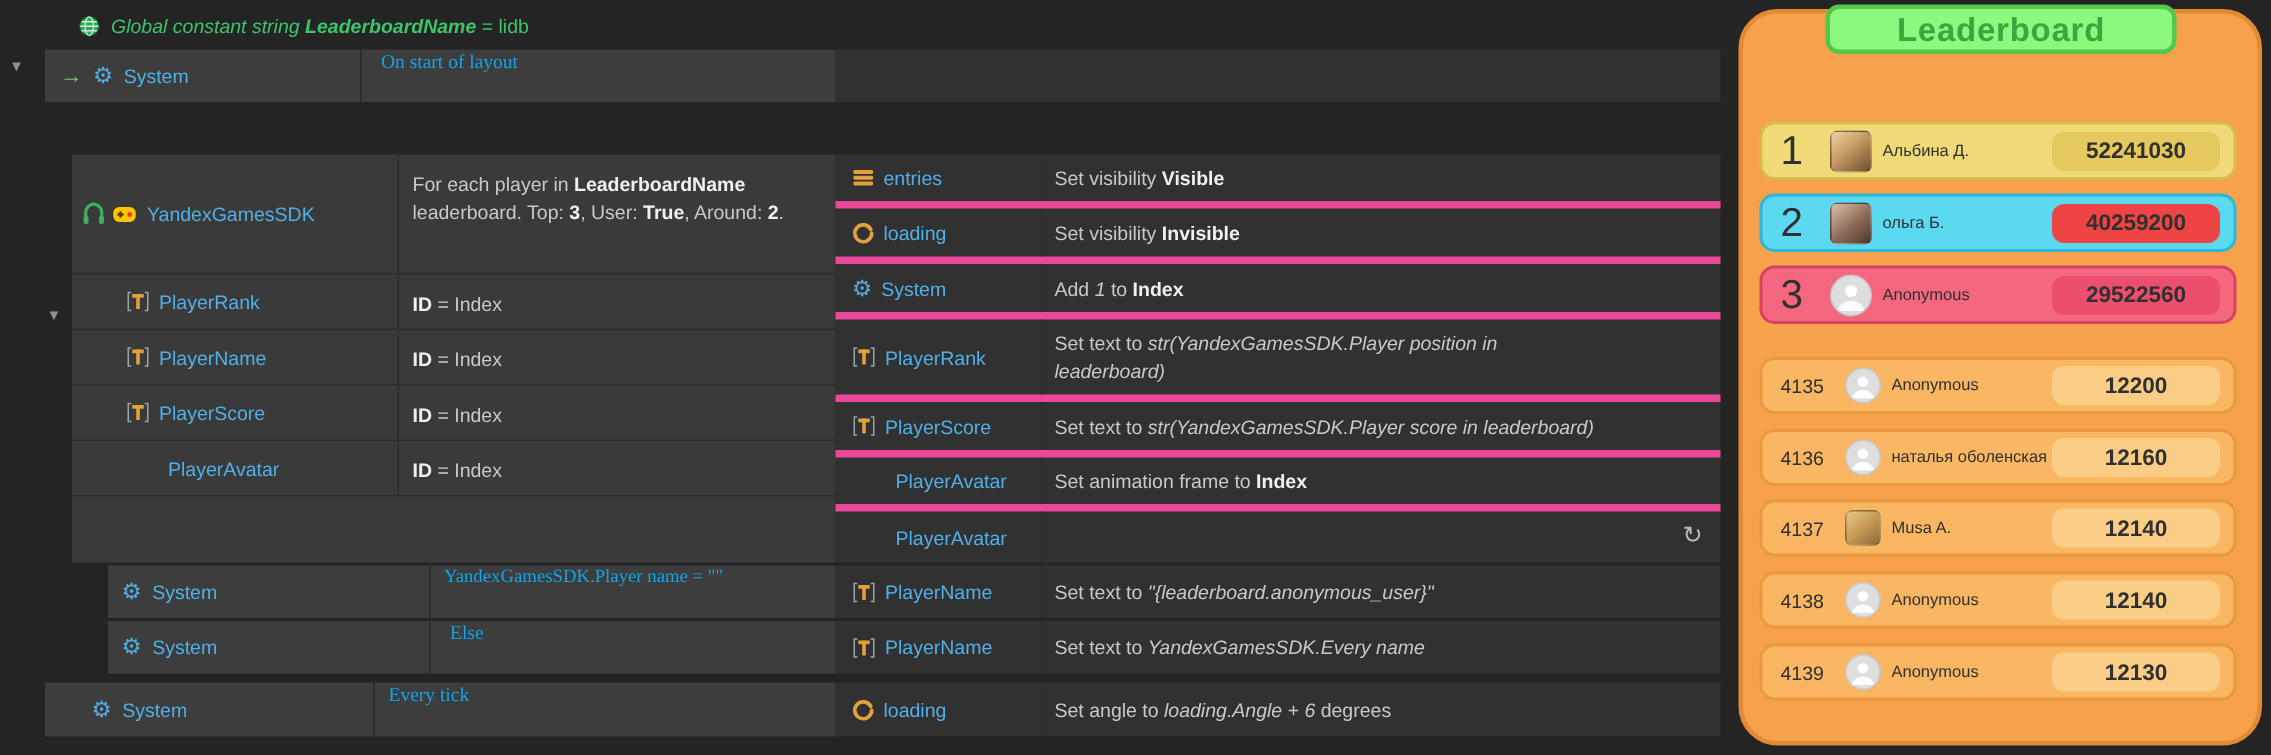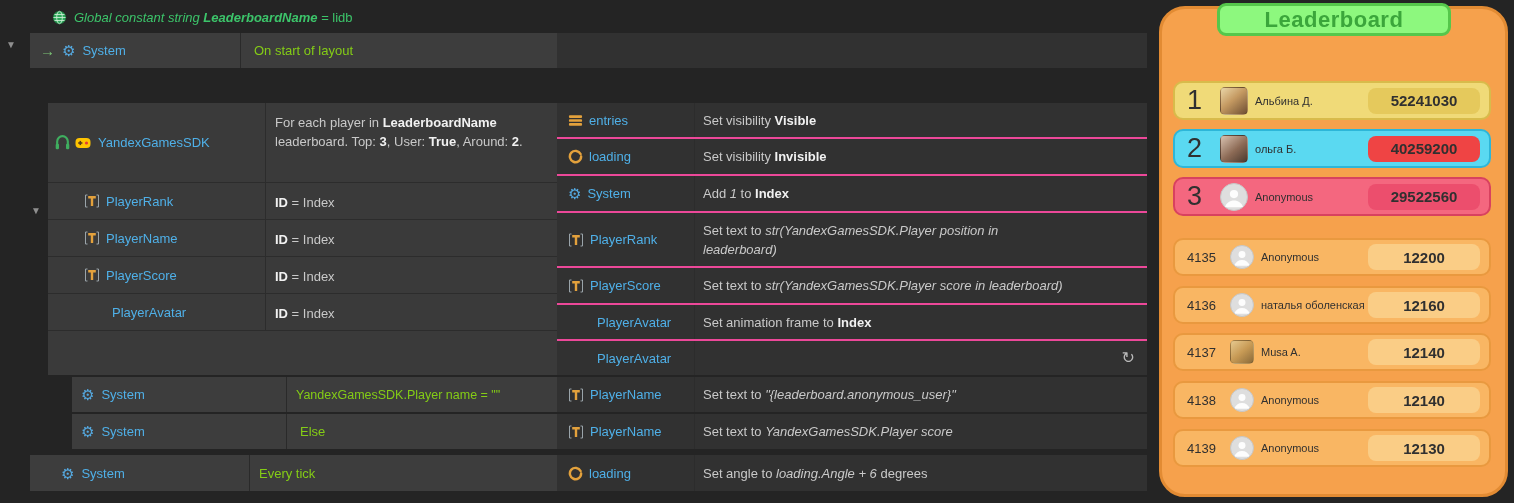--- a/index.html
+++ b/index.html
@@ -13,31 +13,31 @@
   .objname{color:#4FB0E8;white-space:nowrap;}
   
   .varrow{position:absolute;height:24px;display:flex;align-items:center;gap:7px;}
   .tri{position:absolute;color:#8F8F8F;font-size:10px;line-height:1;cursor:pointer;}
   .gearic{color:#55A9E0;font-size:15px;line-height:1;}
   .trigarrow{color:#7CC576;font-weight:bold;font-size:15px;line-height:1;}
   
   .blk{position:absolute;}
   .ccells{position:absolute;left:0;top:0;background:#3D3D3D;display:flex;align-items:stretch;box-sizing:border-box;}
   .objcell{display:flex;align-items:center;gap:7px;padding-left:10px;border-right:1px solid #2A2A2A;box-sizing:border-box;}
-  .condcell{flex:1;display:flex;align-items:center;padding-left:13px;color:#84cc16;overflow:hidden;}
+  .condcell{flex:1;display:flex;padding-left:13px;color:#0ea5e9;overflow:hidden;font-family:Liberation Serif, serif;}
   .condcell.small{font-size:12.5px;padding-left:9px;}
   .actbg{position:absolute;background:#313131;box-sizing:border-box;}
   
   .condcol{position:absolute;background:#3A3A3A;}
   .actcol{position:absolute;background:#313131;}
   .crow{position:absolute;left:0;width:509px;border-bottom:1px solid #2C2C2C;box-sizing:border-box;}
   .scell{position:absolute;left:36px;top:0;bottom:0;display:flex;align-items:center;gap:6px;}
   .vcell{position:absolute;left:217px;right:0;top:0;bottom:0;border-left:1px solid #2C2C2C;
          display:block;padding:10px 8px 0 9px;box-sizing:border-box;line-height:19px;}
-  .arow{position:absolute;left:0;width:590px;display:flex;align-items:stretch;border-bottom:2px solid #ec4899;box-sizing:border-box;}
+  .arow{position:absolute;left:0;width:590px;display:flex;align-items:stretch;border-bottom:5px solid #ec4899;box-sizing:border-box;}
   .arow.nob{border-bottom:none;}
   .anames{flex:0 0 138px;display:flex;align-items:center;gap:6px;padding-left:11px;border-right:1px solid #2C2C2C;box-sizing:border-box;overflow:hidden;}
   .anames.noicon{padding-left:40px;}
   .atext{flex:1;padding-left:8px;align-self:center;line-height:19px;}
   .reload{position:absolute;right:12px;top:50%;transform:translateY(-50%);color:#B9B9B9;font-size:16px;line-height:1;}
   
   .lbpanel{position:absolute;left:1159px;top:6px;width:349px;height:491px;background:#F6A14C;
            border:3px solid #E28B33;border-radius:26px;box-sizing:border-box;}
   .lbtitle{position:absolute;left:1217px;top:3px;width:234px;height:33px;background:#8DF87E;border:3px solid #55C74B;
            border-radius:9px;box-sizing:border-box;display:flex;align-items:center;justify-content:center;
@@ -261,21 +261,21 @@
     <div class="arow actbg nob" style="left:485px;top:0;width:590px;height:35px">
       <div class="anames">
         <svg width="16" height="16" viewBox="0 0 16 16">
           <path d="M3.5 2H1.5v12h2" stroke="#9AA4AA" fill="none"></path>
             <path d="M12.5 2h2v12h-2" stroke="#9AA4AA" fill="none"></path>
           <rect x="4.2" y="3" width="7.6" height="2.5" fill="#E3A13C"></rect>
             <rect x="6.8" y="3" width="2.4" height="10" fill="#E3A13C"></rect>
         </svg>
         <span class="objname">PlayerName</span>
       </div>
-      <div class="atext"><span>Set text to </span><span class="rt-i">YandexGamesSDK.Player score</span></div>
+      <div class="atext"><span>Set text to </span><span class="rt-i">YandexGamesSDK.Every name</span></div>
     </div>
   </div>
 
   <div class="blk" style="left:30px;top:455px;width:1117px;height:36px">
     <div class="ccells" style="width:527px;height:36px">
       <div class="objcell" style="flex:0 0 220px;padding-left:31px">
         <span class="gearic">⚙</span>
         <span class="objname">System</span>
       </div>
       <div class="condcell" style="padding-left:9px">

